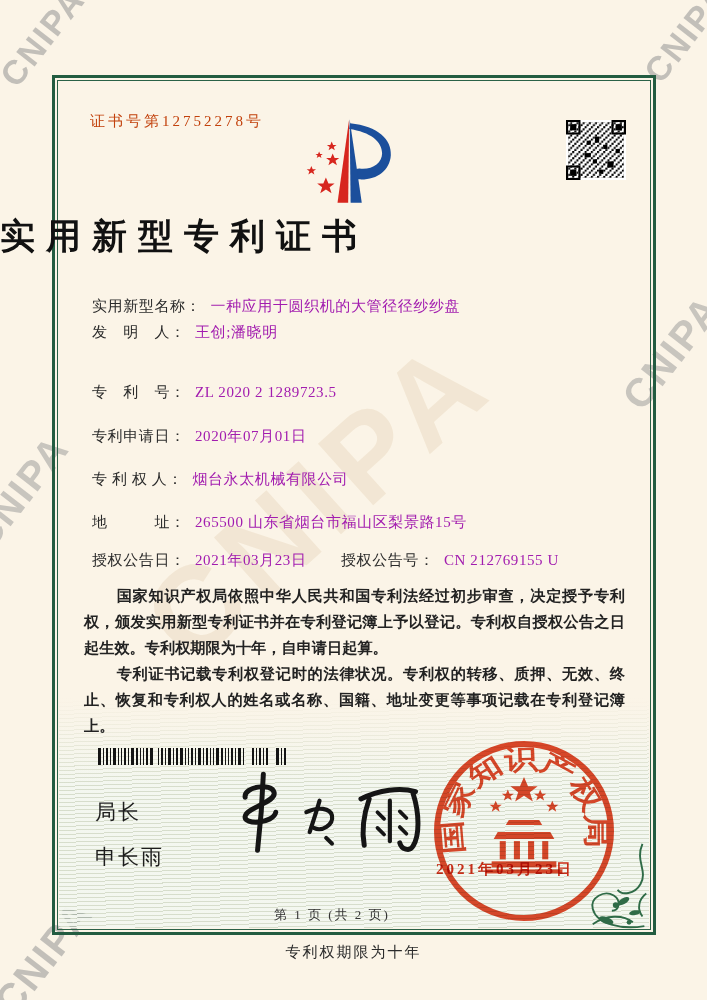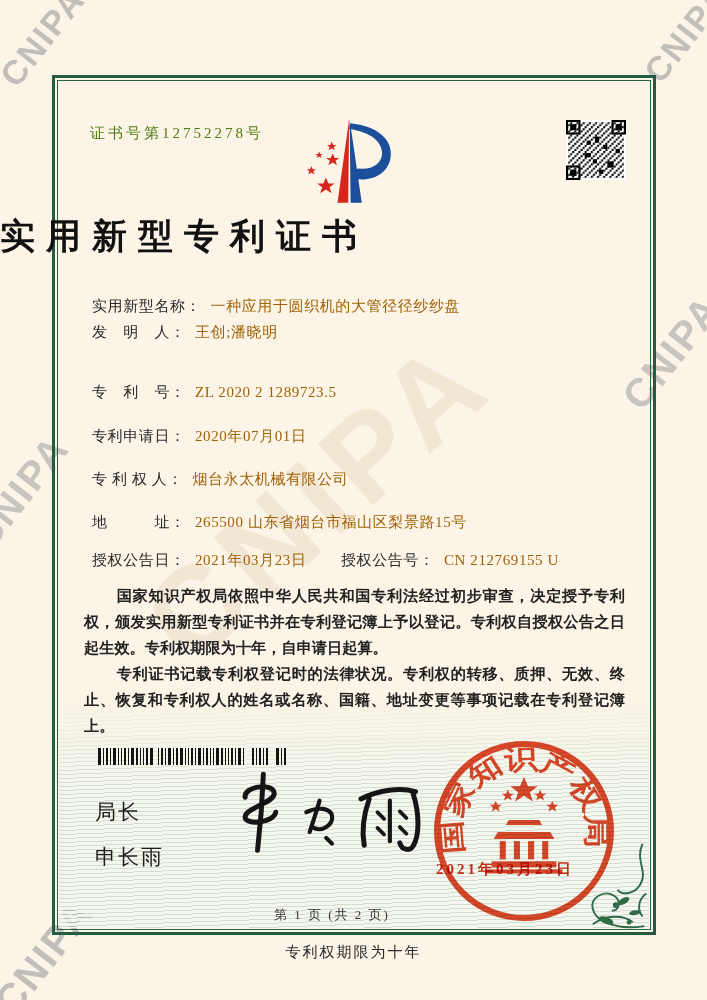--- a/index.html
+++ b/index.html
@@ -48,36 +48,36 @@
     position:absolute;left:1px;right:1px;bottom:1px;height:230px;
     background:
       linear-gradient(to bottom, rgba(251,244,231,1) 0%, rgba(251,244,231,0) 38%),
       repeating-linear-gradient(178deg,
         rgba(130,168,140,0.30) 0px, rgba(130,168,140,0.30) 1px,
         rgba(243,247,240,0.95) 1px, rgba(243,247,240,0.95) 4px);
   }
   
   .cert-no{
     position:absolute;left:90px;top:112px;
-    font-size:15px;letter-spacing:3px;color:#4d7c0f;z-index:3;margin-top:12px;
+    font-size:15px;letter-spacing:3px;color:#c2410c;z-index:3;
   }
   .logo{position:absolute;left:291px;top:112px;z-index:3;}
   .qr{position:absolute;left:566px;top:120px;z-index:3;}
   .title{
     position:absolute;left:0;top:213px;width:100%;
     text-align:left;font-size:35px;font-weight:bold;
     letter-spacing:11px;color:#111;z-index:3;
   }
   
   .field-row{
     position:absolute;left:92px;width:540px;
     font-size:15px;letter-spacing:0.6px;z-index:3;white-space:nowrap;
   }
   .f-label{color:#2a2a2a;}
-  .f-value{margin-left:5px;color:#a16207;}
+  .f-value{margin-left:5px;color:#a21caf;}
   .f-pair2{margin-left:30px;}
   
   .body-text{
     position:absolute;left:84px;top:583px;width:541px;z-index:3;
     font-size:15.2px;line-height:26px;text-align:justify;color:#222;font-weight:bold;
   }
   .body-text p{margin:0;text-indent:2.15em;}
   
   .barcode{position:absolute;left:95px;top:748px;z-index:3;}
   .signer{position:absolute;left:95px;top:798px;z-index:3;font-size:21px;letter-spacing:2px;color:#1d1d1d;}

